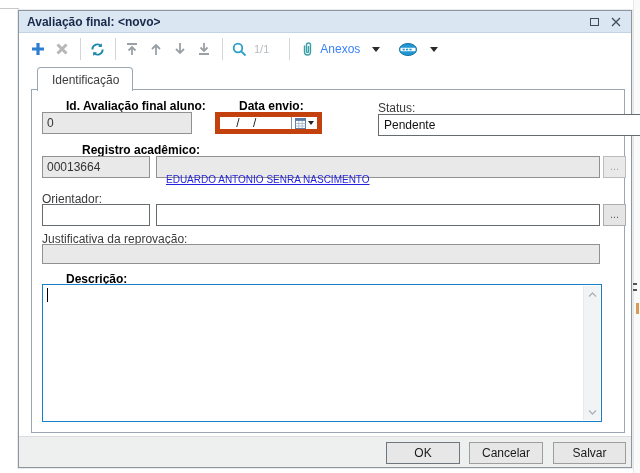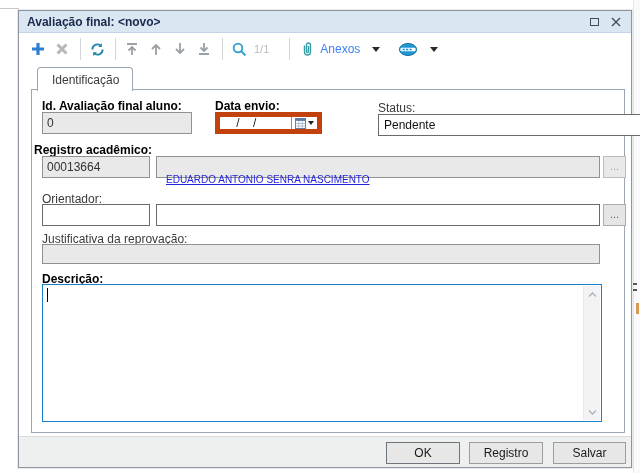--- a/index.html
+++ b/index.html
@@ -50,21 +50,21 @@
     display:flex; align-items:center; padding-left:14px;
     color:#3c3c3c; font-size:12px;
   }
   .tabpanel {
     position:absolute; left:12px; top:78px; width:594px; height:344px;
     background:#ffffff; border:1px solid #9ba6b2; z-index:1;
   }
 
   
   .lbl { position:absolute; font-size:12px; color:#3a3a3a; white-space:nowrap; }
-  .lbl.bold { font-weight:bold; color:#000; }
+  .lbl.bold { font-weight:bold; color:#000;margin-left:24px; }
   .fld {
     position:absolute; height:22px; border:1px solid #666b70; background:#fff;
     font-family:"Liberation Sans",sans-serif; font-size:12px; color:#222;
     padding:0 4px; line-height:20px;
   }
   .fld.disabled { background:#e9e9e9; border-color:#919191; color:#333; }
   input.fld { outline:none; }
   .link { color:#2323dd; text-decoration:underline; font-size:10px; line-height:20px; padding:13px 5px; display:block; overflow:hidden; white-space:nowrap; }
 
   .browse-btn {
@@ -230,21 +230,21 @@
     <span class="lbl" style="left:346px; top:11px;">Status:</span>
     <div class="combo" style="left:346px; top:24px; width:278px;">
       <span class="val">Pendente</span>
       <span class="chev">
         <svg width="10" height="6" viewBox="0 0 10 6">
             <path d="M1 1 L5 5 L9 1" fill="none" stroke="#5a6570" stroke-width="1.4"></path>
           </svg>
       </span>
     </div>
 
-    <span class="lbl bold" style="left:2px; top:53px;">Registro acadêmico:</span>
+    <span class="lbl bold" style="left:26px; top:53px;">Registro acadêmico:</span>
     <input class="fld disabled" style="left: 10px; top: 66px; width: 108px;" readonly="" value="00013664">
     <div class="fld disabled" style="left:124px; top:66px; width:444px;">
       <a class="link" href="#">EDUARDO ANTONIO SENRA NASCIMENTO</a>
     </div>
     <div class="browse-btn disabled" style="left:571px; top:66px;">...</div>
 
     <span class="lbl" style="left:10px; top:102px;">Orientador:</span>
     <input class="fld" style="left: 10px; top: 114px; width: 108px;" value="">
     <input class="fld" style="left: 124px; top: 114px; width: 444px;" value="">
     <div class="browse-btn enabled" style="left:571px; top:114px;">...</div>
@@ -267,17 +267,17 @@
               <path d="M1 0.5 L4.5 4 L8 0.5" fill="none" stroke="#aab2ba" stroke-width="1.3"></path>
             </svg>
         </span>
       </div>
     </div>
 
   </div>
 
   <div class="footer">
     <button class="btn default" style="left:367px;">OK</button>
-    <button class="btn" style="left:450px;">Registro</button>
+    <button class="btn" style="left:450px;">Cancelar</button>
     <button class="btn" style="left:534px; width:73px;">Salvar</button>
   </div>
 
 </div>
 
 </body></html>

